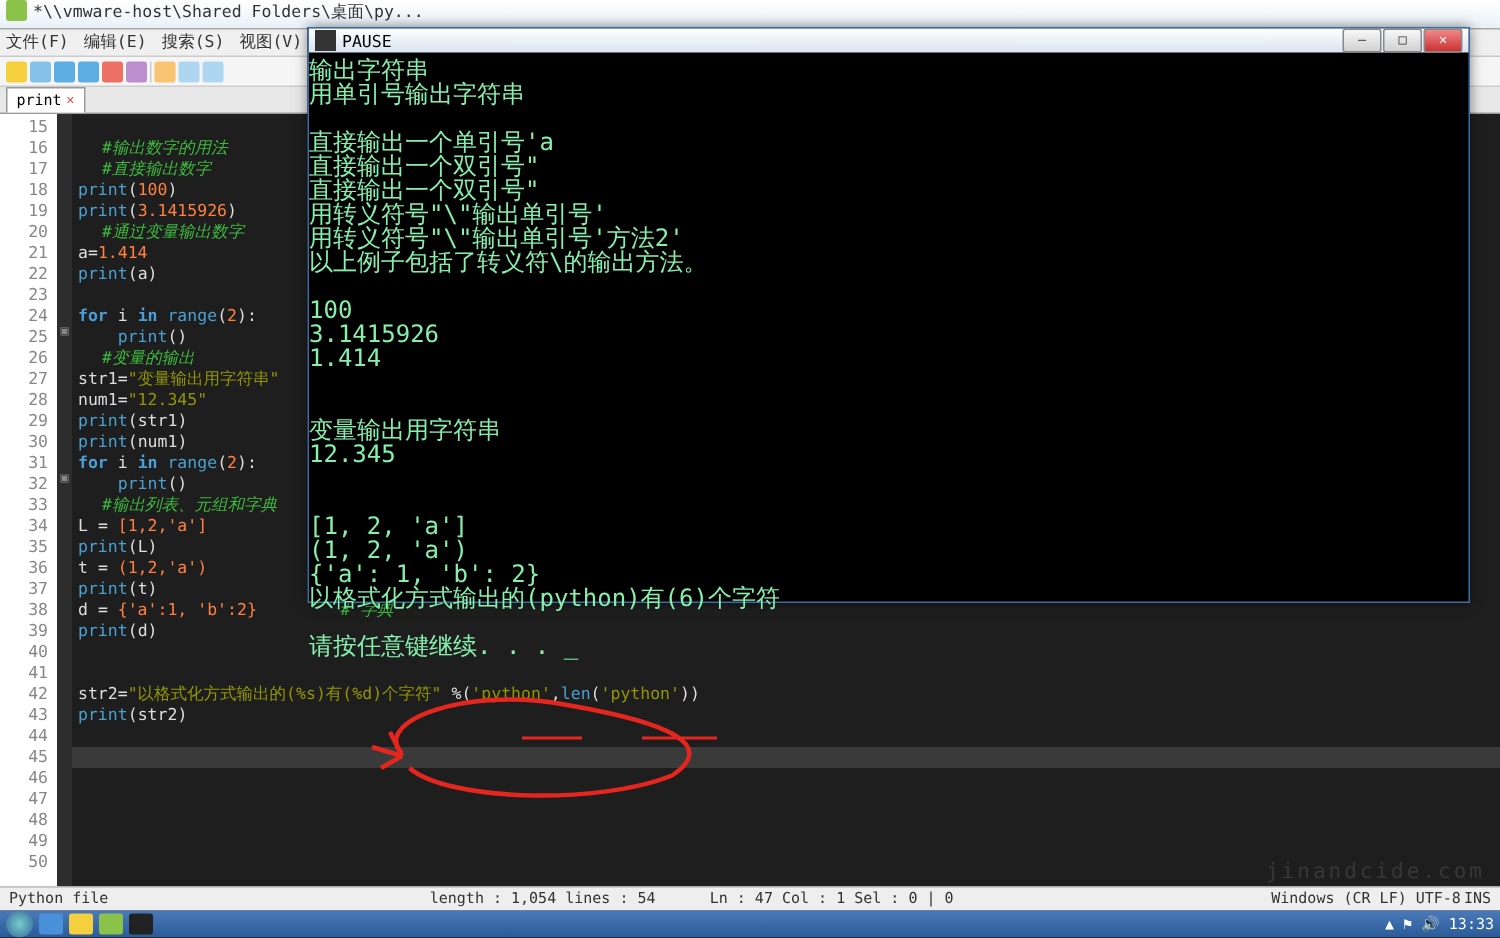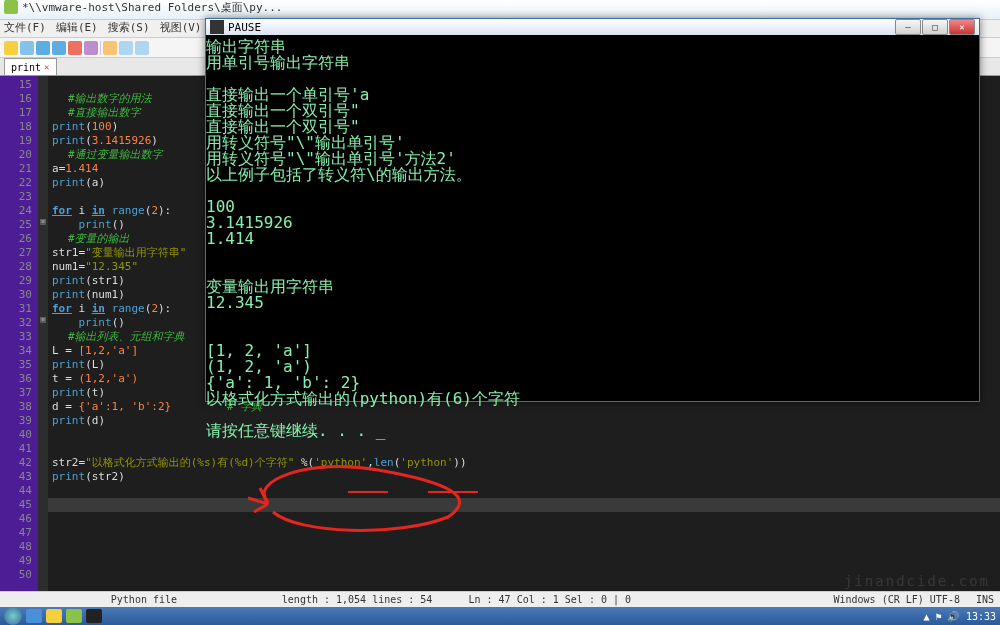--- a/index.html
+++ b/index.html
@@ -7,39 +7,39 @@
 .titlebar { height:20px; background:linear-gradient(#fff,#e8f0f8); display:flex; align-items:flex-start; padding:0 4px; font-size:11px; color:#333; border-bottom:1px solid #ccc; }
 .titlebar .icon { margin-right:4px; width:14px; height:14px; background:#8bc34a; border-radius:2px; }
 .menubar { height:18px; background:#f0f0f0; display:flex; padding:0 4px; font-size:11px; color:#333; border-bottom:1px solid #ccc; }
 .menubar span { margin-right:10px; }
 .toolbar { height:20px; background:#f5f5f5; display:flex; align-items:center; padding:0 4px; gap:2px; border-bottom:1px solid #ccc; }
 .tb-ic { width:14px; height:14px; border-radius:2px; }
 .tabbar { height:18px; background:#e8e8e8; display:flex; padding-left:4px; border-bottom:1px solid #999; }
 .tab { background:#fff; border:1px solid #999; border-bottom:none; padding:1px 6px; font-size:10px; display:flex; align-items:center; gap:3px; }
 .tab .close { color:#e74c3c; font-weight:bold; font-size:9px; }
 .editor { position:absolute; top:76px; left:0; right:0; bottom:34px; background:#1e1e1e; display:flex; font-family:Consolas,monospace; font-size:11px; }
-.gutter { width:38px; background:#4c1d95; color:#888; text-align:right; padding-right:6px; line-height:14px; padding-top:2px; }
+.gutter { width:38px; background:#ffffff; color:#888; text-align:right; padding-right:6px; line-height:14px; padding-top:2px; }
 .gutter div { height:14px; }
 .fold { width:10px; background:#2d2d2d; }
 .fold div { height:14px; color:#888; font-size:9px; text-align:center; }
 .code { flex:1; padding-left:4px; padding-top:2px; line-height:14px; position:relative; }
 .code-line { height:14px; white-space:pre; }
 .c-comment { color:#3eb93e; font-style:italic;margin-left:16px; }
-.c-kw { color:#4a9fd8; font-weight:bold;text-decoration:underline; }
+.c-kw { color:#4a9fd8; font-weight:bold; }
 .c-builtin { color:#4aa0d0; }
 .c-num { color:#ff8040; }
 .c-str { color:#919600; }
 .c-var { color:#ddd; }
 .c-op { color:#ddd; }
 .c-punc { color:#ddd; }
 .hl-line { background:#3a3a3a; display:block; margin-left:-4px; padding-left:4px; }
 .statusbar { position:absolute; bottom:18px; left:0; right:0; height:16px; background:#eee; display:flex; align-items:center; font-size:10px; color:#333; padding:0 6px; border-top:1px solid #ccc; }
-.statusbar .left { flex:1;text-align:center; }
+.statusbar .left { flex:1; }
 .statusbar .mid { flex:2; text-align:left; }
-.statusbar .right { display:flex; gap:16px; }
+.statusbar .right { display:flex; gap:2px; }
 .taskbar { position:absolute; bottom:0; left:0; right:0; height:18px; background:linear-gradient(#4a7ab8,#2a5a98); display:flex; align-items:center; padding:0 4px; gap:4px; }
 .start { width:18px; height:18px; background:radial-gradient(circle,#7cc,#369); border-radius:50%; }
 .task-ic { width:16px; height:14px; background:rgba(255,255,255,0.2); border-radius:2px; }
 .tray { margin-left:auto; color:#fff; font-size:10px; display:flex; gap:6px; align-items:center; }
 .console { position:absolute; top:18px; left:205px; width:775px; height:384px; background:#000; border:1px solid #3a6ea5; box-shadow:0 0 8px rgba(0,0,0,0.5); }
 .console-title { height:16px; background:linear-gradient(#fff,#d8e4f0); display:flex; align-items:center; padding:0 4px; font-size:11px; }
 .console-title .ctext { flex:1; }
 .winbtns { display:flex; gap:1px; }
 .winbtn { width:26px; height:16px; display:flex; align-items:center; justify-content:center; font-size:9px; color:#333; background:linear-gradient(#f8f8f8,#d0d0d0); border:1px solid #888; border-radius:2px; }
 .winbtn.close { background:linear-gradient(#e88,#c33); color:#fff; }

